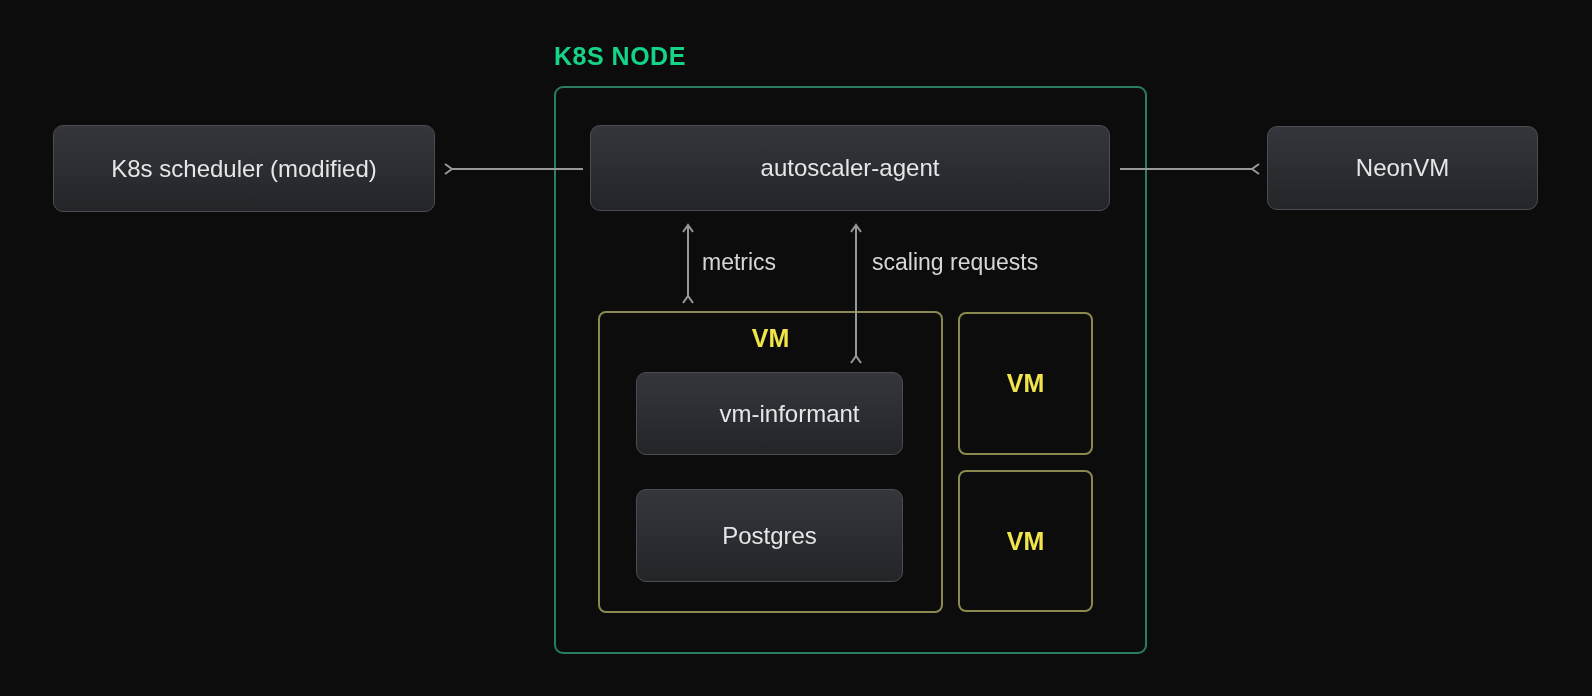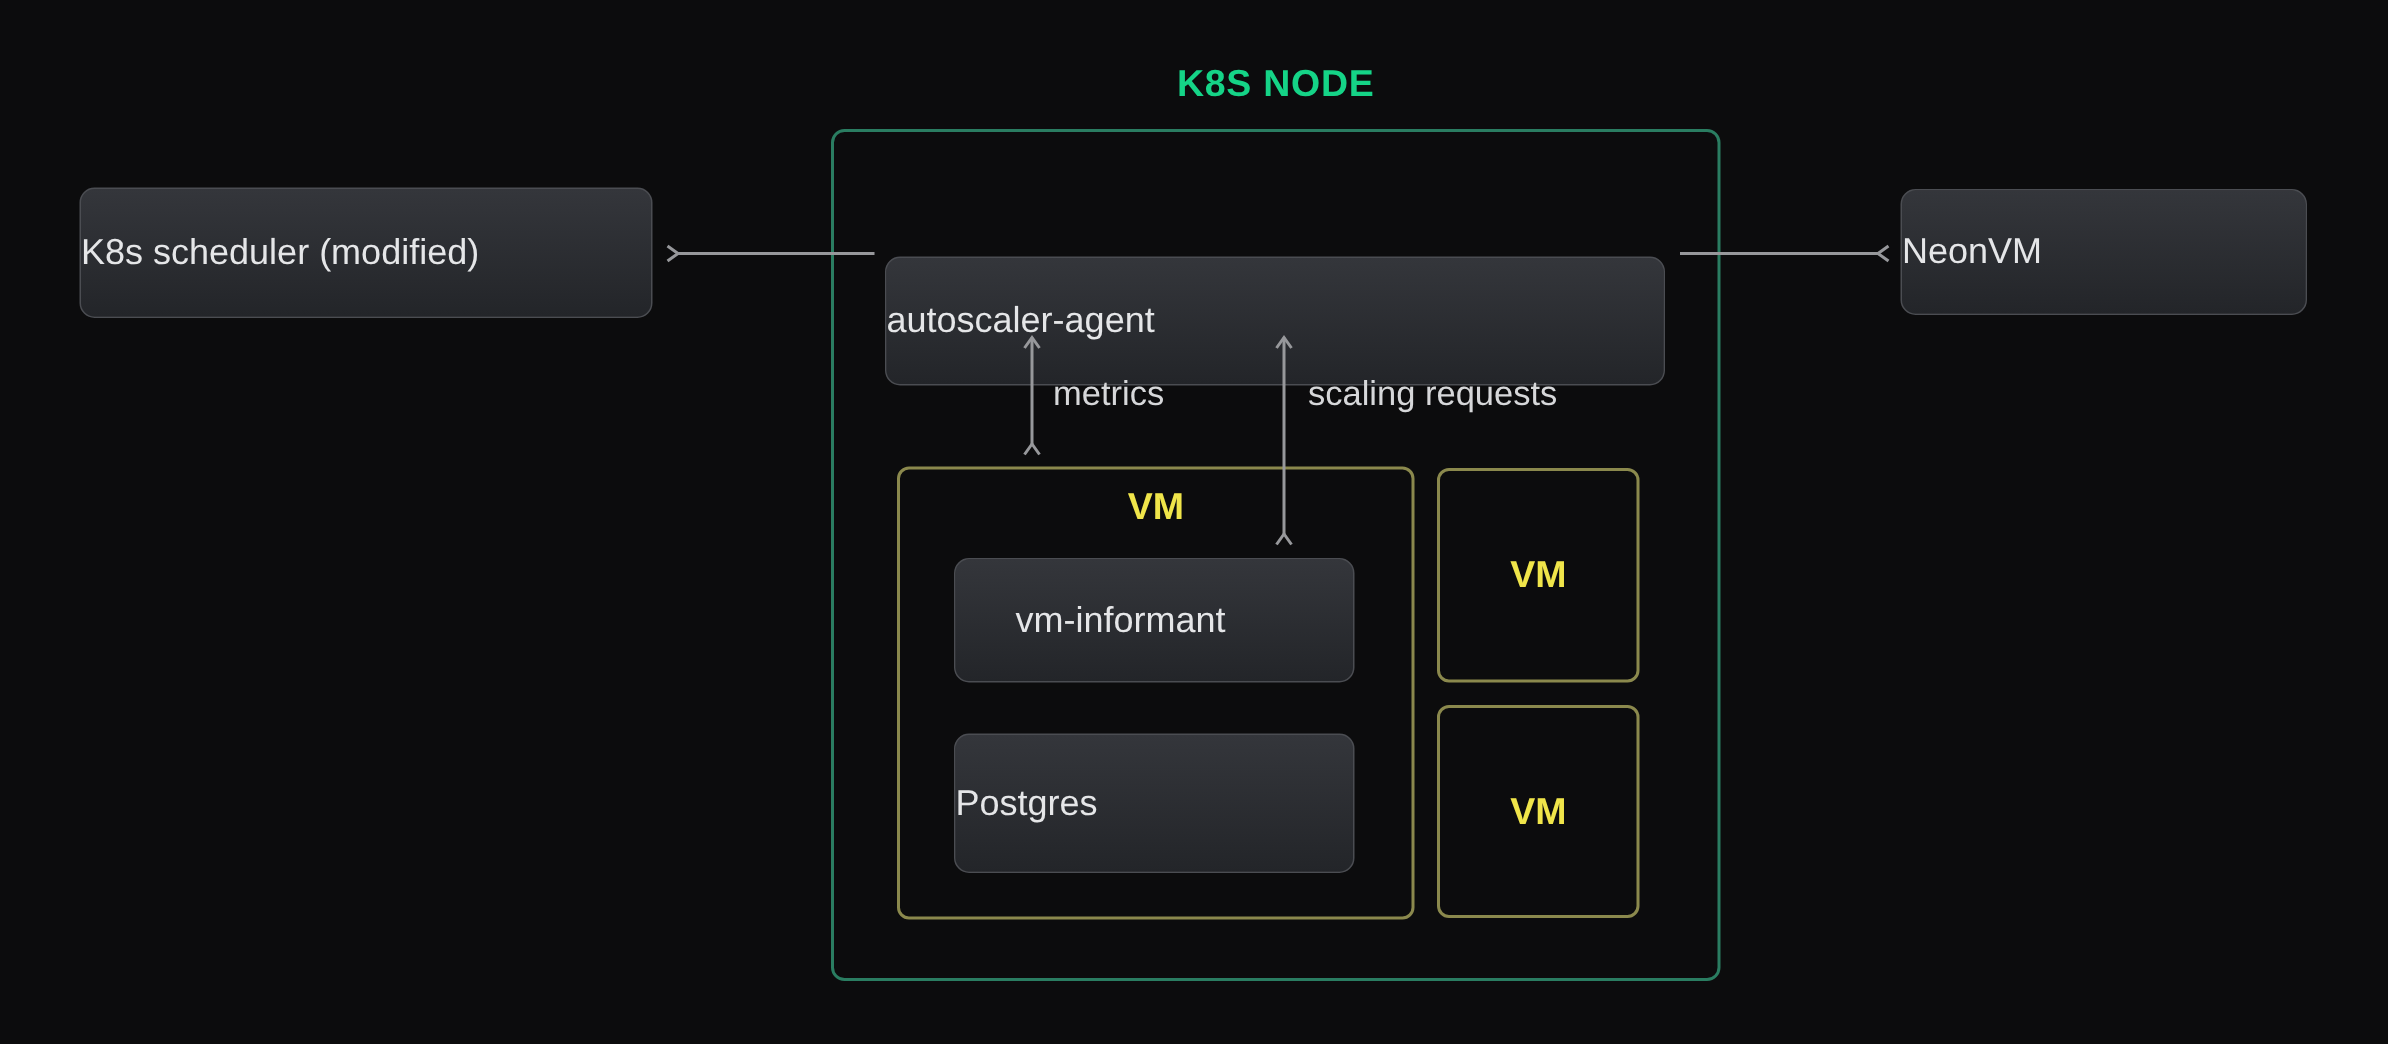--- a/index.html
+++ b/index.html
@@ -21,45 +21,44 @@
     position: relative;
     width: 1592px;
     height: 696px;
     background: var(--bg);
     font-family: "Liberation Sans", sans-serif;
     overflow: hidden;
   }
   .node-title {
     position: absolute;
     left: 554px; top: 42px; width: 593px;
-    text-align: center;
     font-size: 25px;
     font-weight: 700;
     letter-spacing: 0.5px;
     color: var(--accent_green);
   }
   .node-box {
     position: absolute;
     left: 554px; top: 86px; width: 593px; height: 568px;
     border: 2px solid var(--green_border);
     border-radius: 9px;
   }
   .gray-box {
     position: absolute;
     display: flex;
     align-items: center;
-    justify-content: flex-start;
+    justify-content: center;
     background: linear-gradient(180deg, var(--box_bg_top) 0%, var(--box_bg_bottom) 100%);
     border: 1px solid var(--box_border);
     border-radius: 10px;
     color: var(--box_text);
     font-size: 24px;
   }
   .scheduler-box   { left: 53px;   top: 125px; width: 382px; height: 87px; }
-  .autoscaler-box  { left: 590px;  top: 125px; width: 520px; height: 86px; margin-top: 46px; }
+  .autoscaler-box  { left: 590px;  top: 125px; width: 520px; height: 86px; }
   .neonvm-box      { left: 1267px; top: 126px; width: 271px; height: 84px; }
   .vm-informant-box{ left: 636px;  top: 372px; width: 267px; height: 83px; padding-left: 40px; }
   .postgres-box    { left: 636px;  top: 489px; width: 267px; height: 93px; }
   .yellow-box {
     position: absolute;
     border: 2px solid var(--yellow_border);
     border-radius: 8px;
   }
   .vm-group-box { left: 598px; top: 311px; width: 345px; height: 302px; }
   .vm-group-label {

